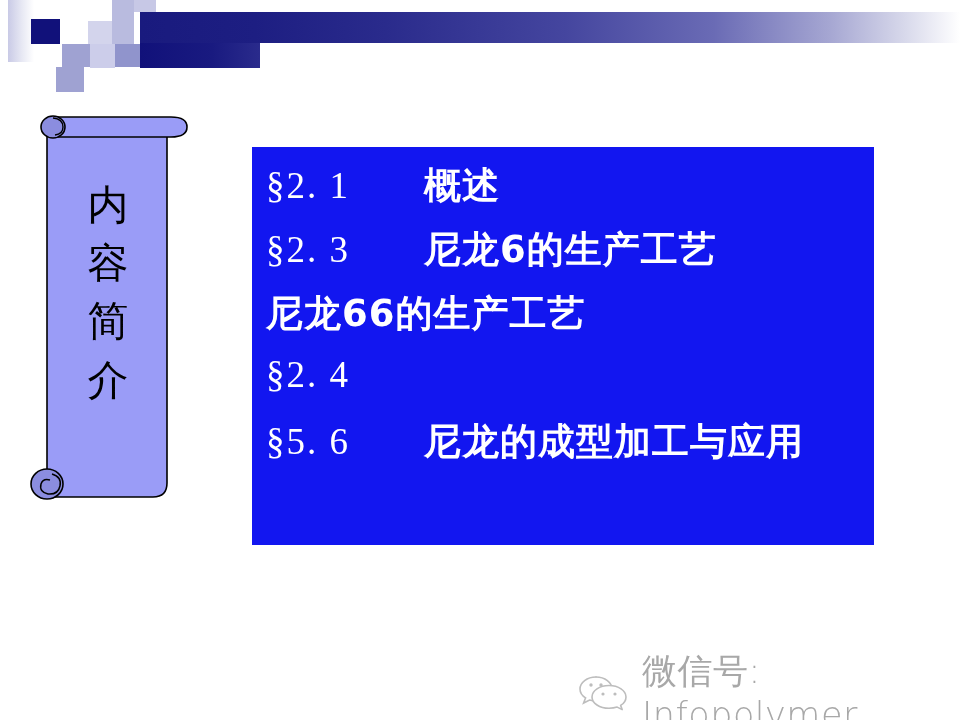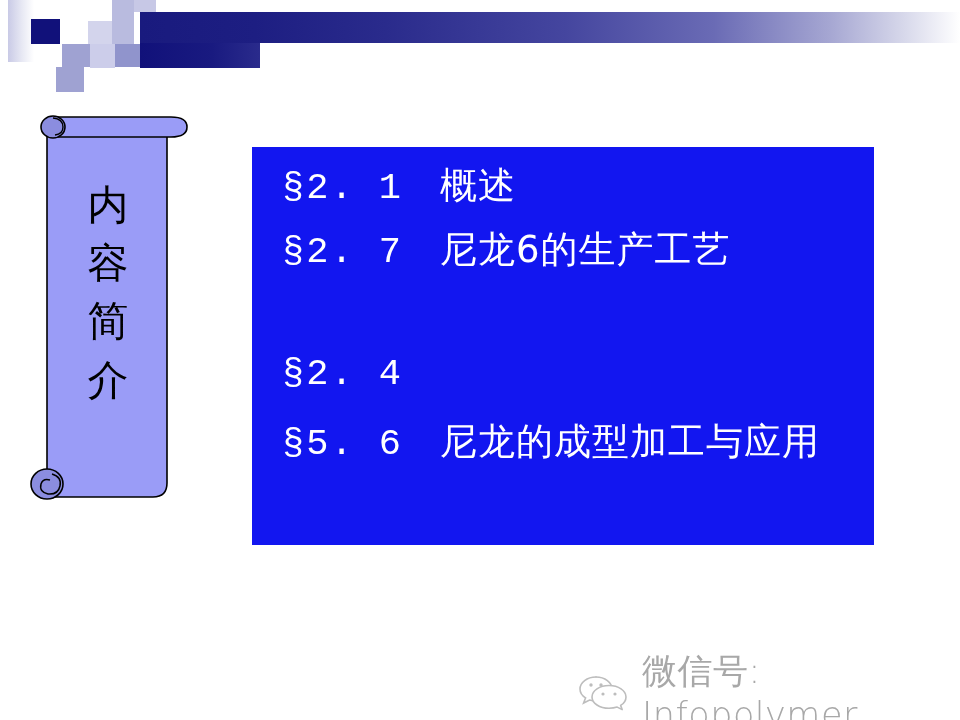--- a/index.html
+++ b/index.html
@@ -127,32 +127,31 @@
     padding: 14px 0 0 14px;
   }
   .toc-row {
     display: flex;
     align-items: baseline;
     height: 64px;
     color: #ffffff;
     white-space: nowrap;
   }
   .toc-num {
-    font-family: Liberation Mono, monospace;
+    font-family: Liberation Serif, serif;
     font-size: 37px;
     font-weight: 400;
     letter-spacing: 2px;
     min-width: 158px;
     display: inline-block;
-    margin-left: 16px;
   }
   .toc-text {
     font-family: "DejaVu Sans", "Liberation Sans", sans-serif;
     font-size: 37px;
-    font-weight: 400;
+    font-weight: 700;
     letter-spacing: 1px;
   }
 
   
   #watermark {
     position: absolute;
     left: 578px;
     top: 648px;
     display: flex;
     align-items: center;
@@ -206,24 +205,25 @@
   <span>简</span>
   <span>介</span>
 </div>
 
 <div id="content-box">
   <div class="toc-row">
     <span class="toc-num">§2. 1</span>
     <span class="toc-text">概述</span>
   </div>
   <div class="toc-row">
-    <span class="toc-num">§2. 7</span>
+    <span class="toc-num">§2. 3</span>
     <span class="toc-text">尼龙6的生产工艺</span>
   </div>
   <div class="toc-row">
+    <span class="toc-text">尼龙66的生产工艺</span>
   </div>
   <div class="toc-row">
     <span class="toc-num">§2. 4</span>
   </div>
   <div class="toc-row">
     <span class="toc-num">§5. 6</span>
     <span class="toc-text">尼龙的成型加工与应用</span>
   </div>
 </div>
 

